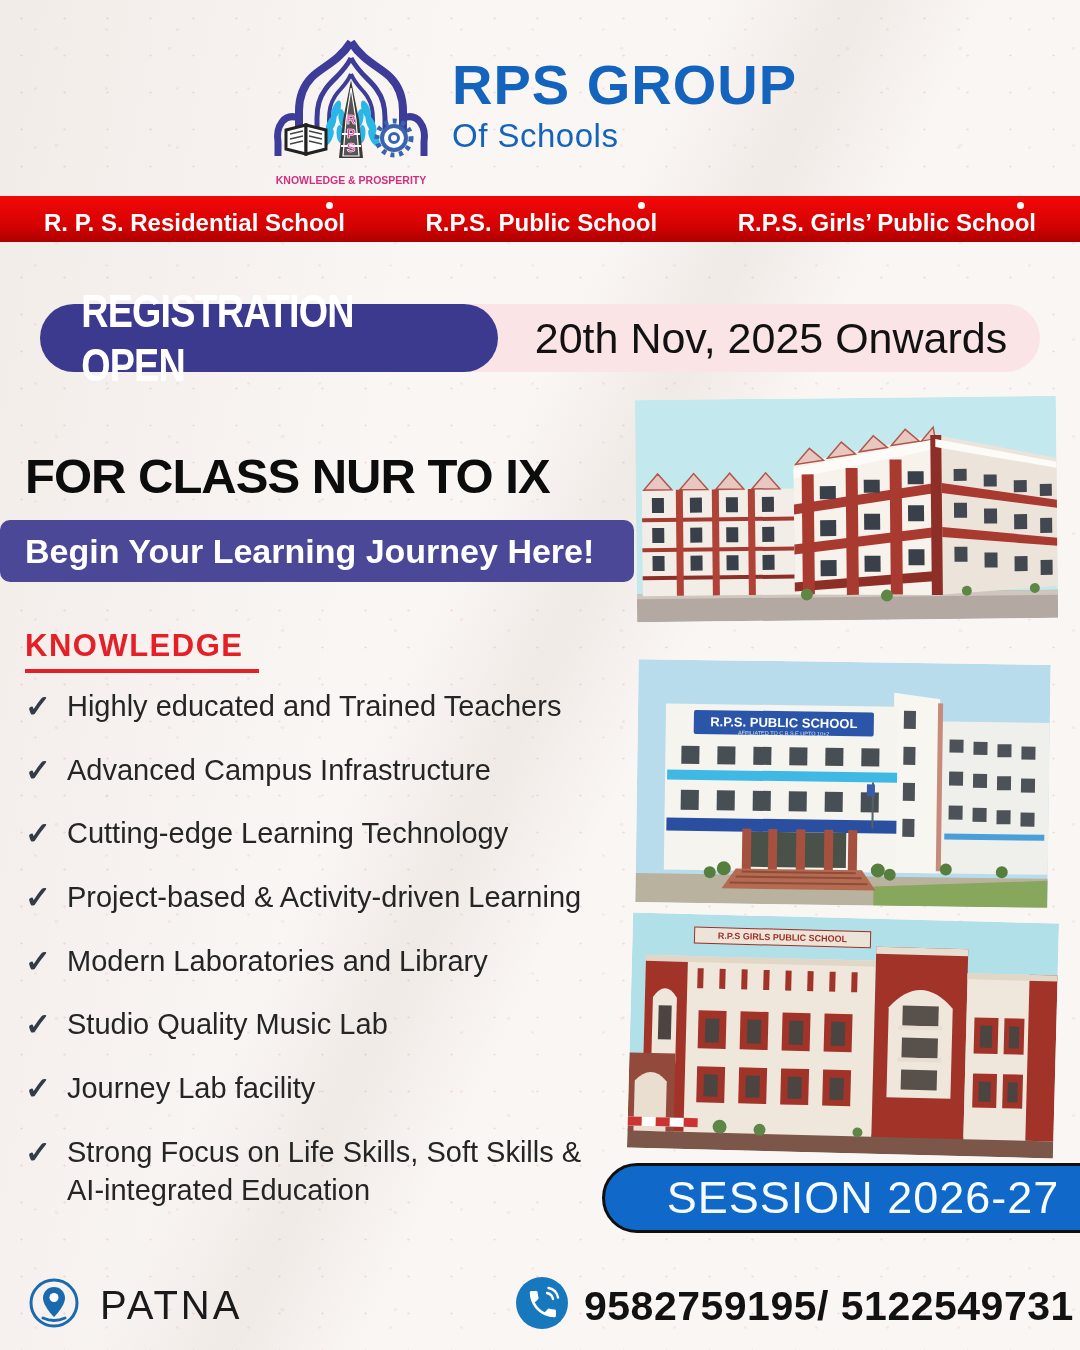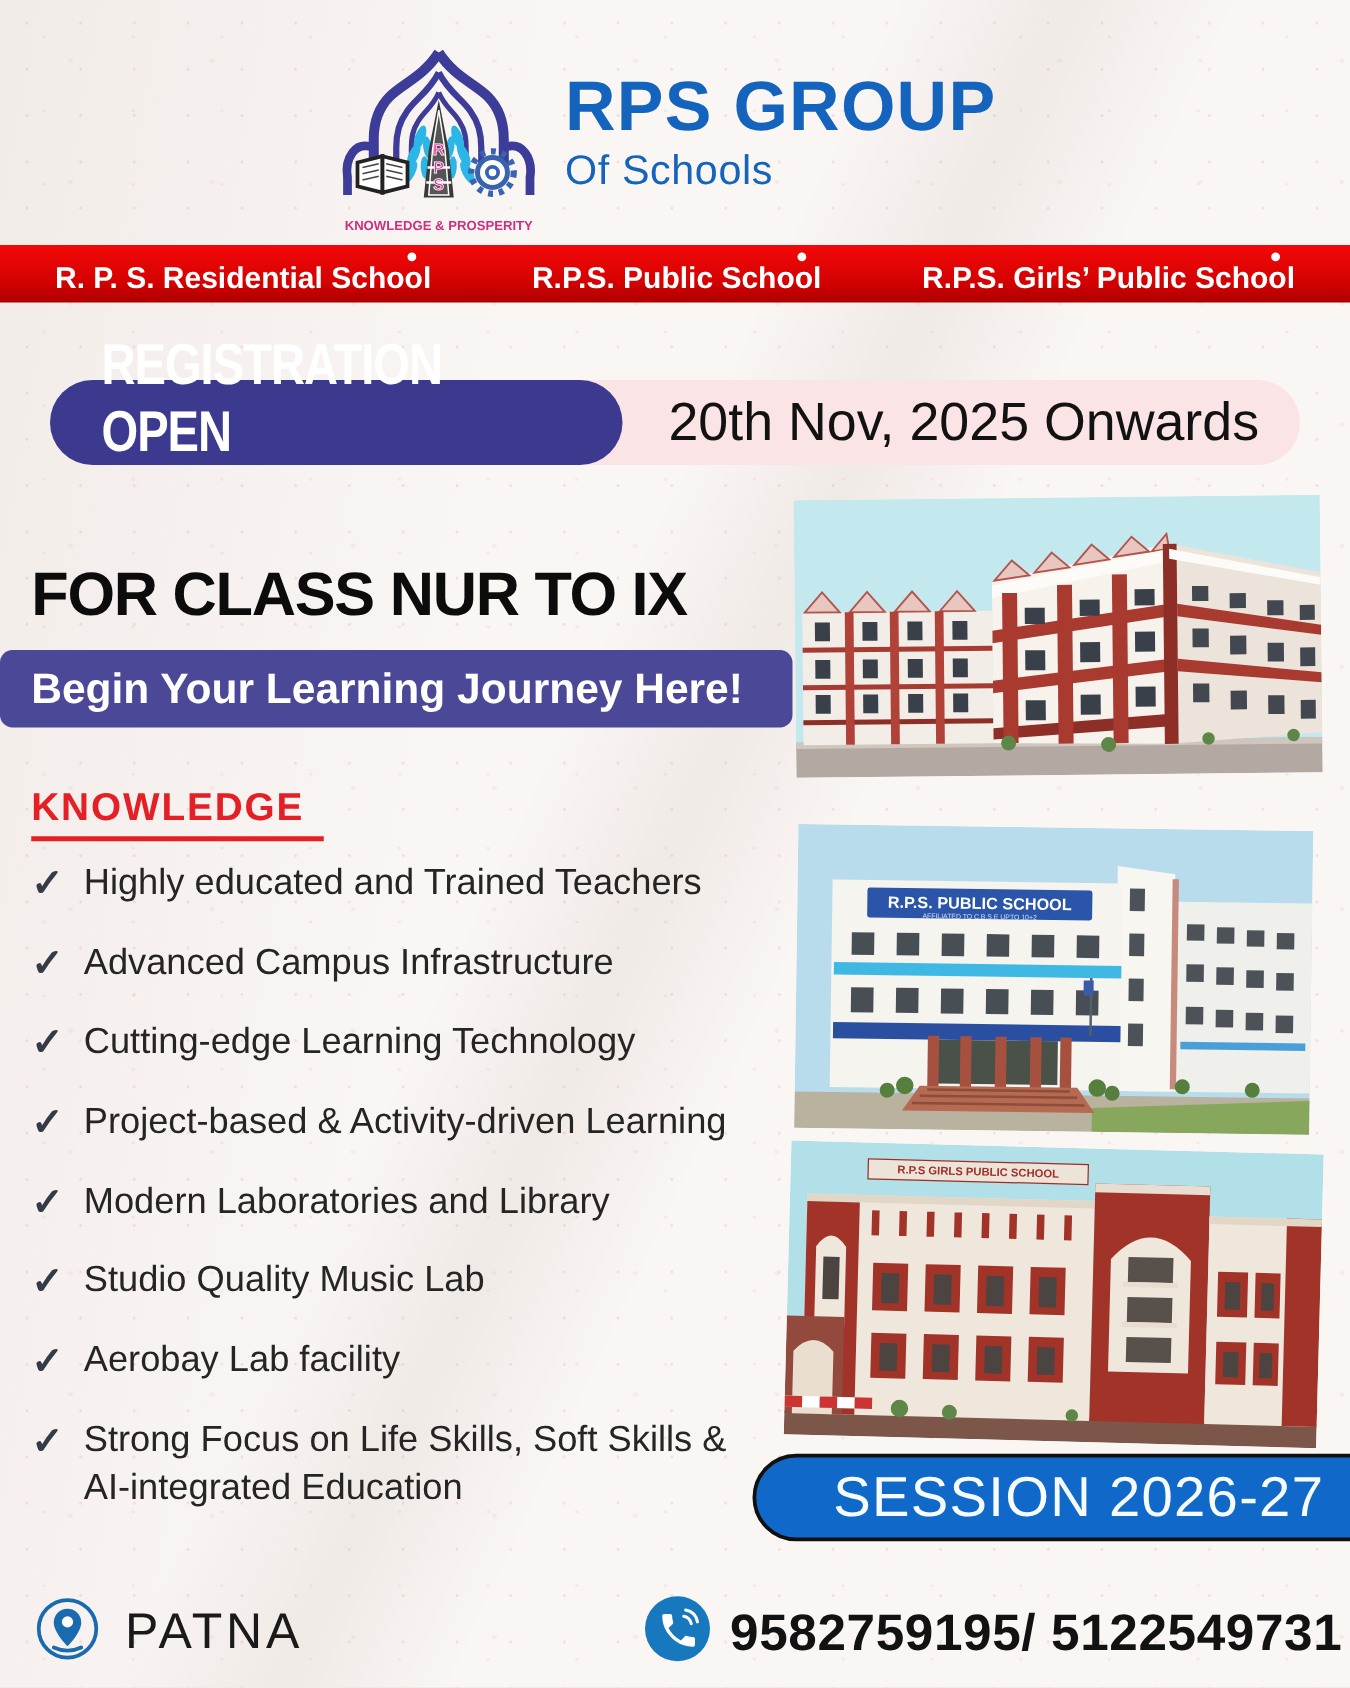--- a/index.html
+++ b/index.html
@@ -37,21 +37,21 @@
   .dot { width:7px; height:7px; border-radius:50%; background:#fff; margin-right:12px; flex:none; }
 
   
   .reg-row {
     position:absolute; left:40px; top:304px; width:1000px; height:68px;
     background:#fbe4e6; border-radius:34px;
   }
   .reg-badge {
     position:absolute; left:0; top:0; width:458px; height:68px;
     background:#3c3a8e; border-radius:34px;
-    display:flex; align-items:flex-end; justify-content:center;
+    display:flex; align-items:center; justify-content:center;
   }
   .reg-badge span {
     color:#fff; font-weight:700; font-size:46px; letter-spacing:-1px;
     display:inline-block; transform:scaleX(.82);
   }
   .reg-date {
     position:absolute; left:470px; right:8px; top:0; height:100%;
     display:flex; align-items:center; justify-content:center;
     font-size:43px; color:#121212;
   }
@@ -213,21 +213,21 @@
         <span class="hl-text">Modern Laboratories and Library</span>
       </div>
 
       <div class="hl-item">
         <span class="check">✓</span>
         <span class="hl-text">Studio Quality Music Lab</span>
       </div>
 
       <div class="hl-item">
         <span class="check">✓</span>
-        <span class="hl-text">Aerobay Lab facility</span>
+        <span class="hl-text">Journey Lab facility</span>
       </div>
 
       <div class="hl-item">
         <span class="check">✓</span>
         <span class="hl-text">Strong Focus on Life Skills, Soft Skills &amp; AI-integrated Education</span>
       </div>
     </div>
 
   <svg class="photo photo1" viewBox="0 0 421 222" preserveAspectRatio="none">
     <rect width="421" height="222" fill="#c3e9ee"></rect>

